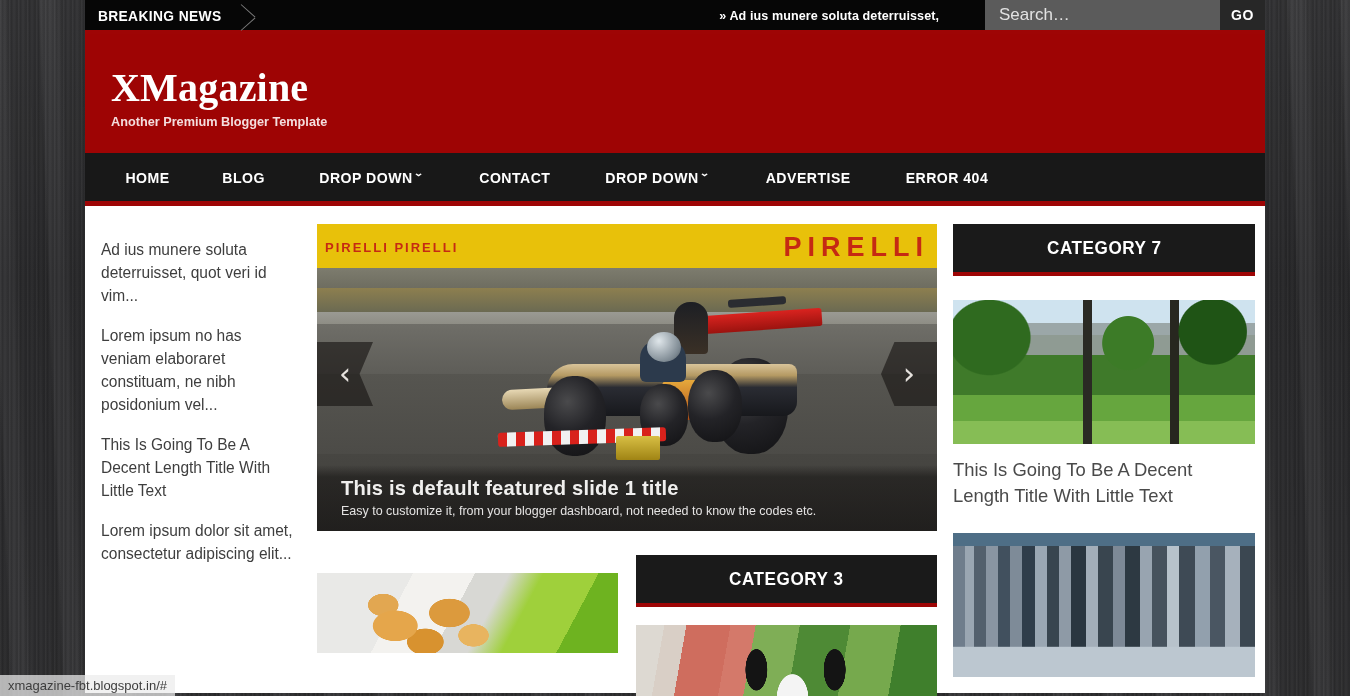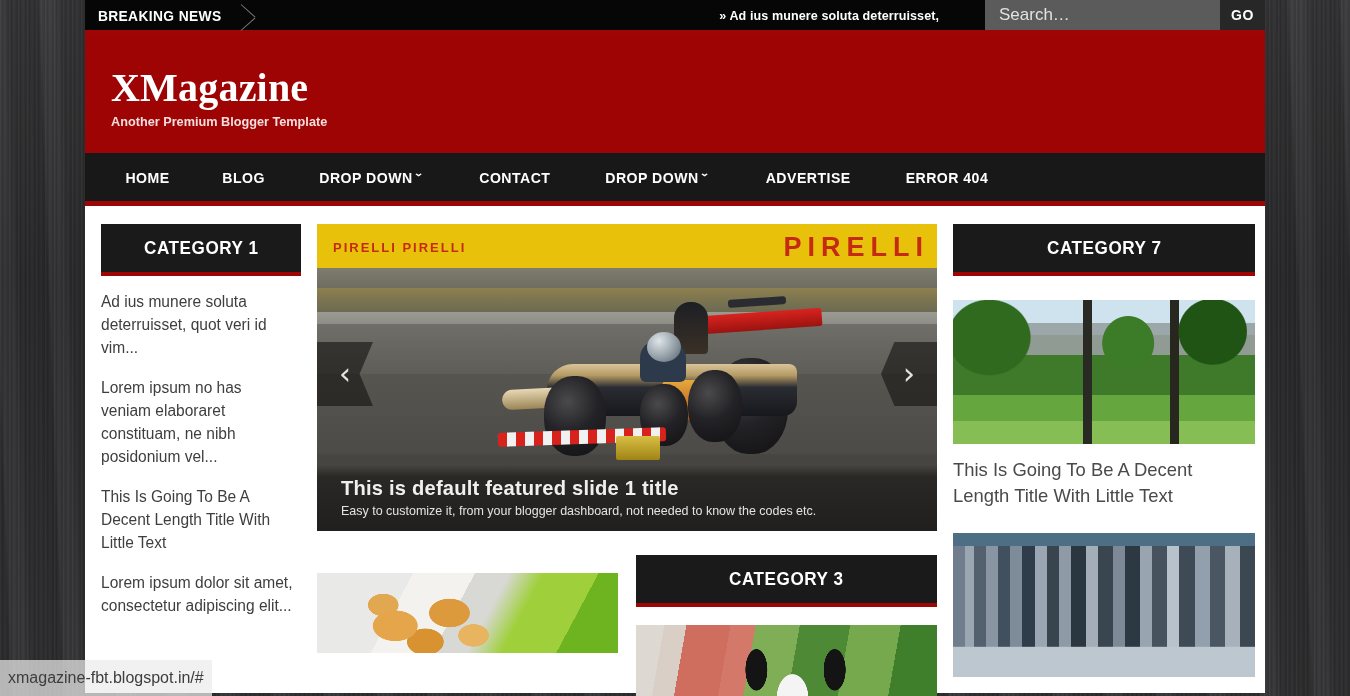--- a/index.html
+++ b/index.html
@@ -242,21 +242,21 @@
         #7d7c6e 44px, #6e6d60 64px,
         #8d7f4f 64px, #6b6a52 88px,
         #9a9a93 88px, #8e8d85 100px,
         #6f6e68 100px, #5e5d58 150px,
         #565550 150px, #4c4b47 230px,
         #474642 230px, #3f3e3b 307px);
     }
   
   .banner-text {
     position: absolute;
-    top: 3px; left: 8px; right: 0; height: 40px;
+    top: 3px; left: 0; right: 0; height: 40px;
     display: flex; align-items: center; justify-content: space-between;
     padding: 0 8px;
     font-family: "Liberation Sans Narrow", "Liberation Sans", sans-serif;
     font-weight: bold;
     color: #c21a14;
     font-size: 13px;
     letter-spacing: 2px;
     opacity: .9;
     overflow: hidden;
     white-space: nowrap;
@@ -442,27 +442,27 @@
     margin-top: 13px;
     cursor: pointer;
     transform: scaleX(0.97);
     transform-origin: left top;
   }
 
   
   .statusbar {
     position: absolute;
     left: 0; bottom: 0;
-    height: 36px;
+    height: 21px;
     padding: 0 8px;
     display: flex; align-items: center;
     background: rgba(236,236,236,0.72);
     color: #3d3d3d;
     font-family: "Liberation Sans", sans-serif;
-    font-size: 16px;
+    font-size: 13px;
     z-index: 50;
   }
 </style>
 </head>
 <body>
 
 <div class="site">
 
   <div class="topbar">
     <div class="breaking">BREAKING NEWS</div>
@@ -501,23 +501,20 @@
       <span>ADVERTISE</span>
     </div>
     <div class="navitem">
       <span>ERROR 404</span>
     </div>
   </div>
 
   <div class="content">
 
     <div class="col-left">
-      <div class="wtitle">
-        <span>CATEGORY 1</span>
-      </div>
       <div class="ptlist">
         <div class="ptitem">Ad ius munere soluta deterruisset, quot veri id vim...</div>
         <div class="ptitem">Lorem ipsum no has veniam elaboraret constituam, ne nibh posidonium vel...</div>
         <div class="ptitem">This Is Going To Be A Decent Length Title With Little Text</div>
         <div class="ptitem">Lorem ipsum dolor sit amet, consectetur adipiscing elit...</div>
       </div>
     </div>
 
     <div class="col-mid">
 

